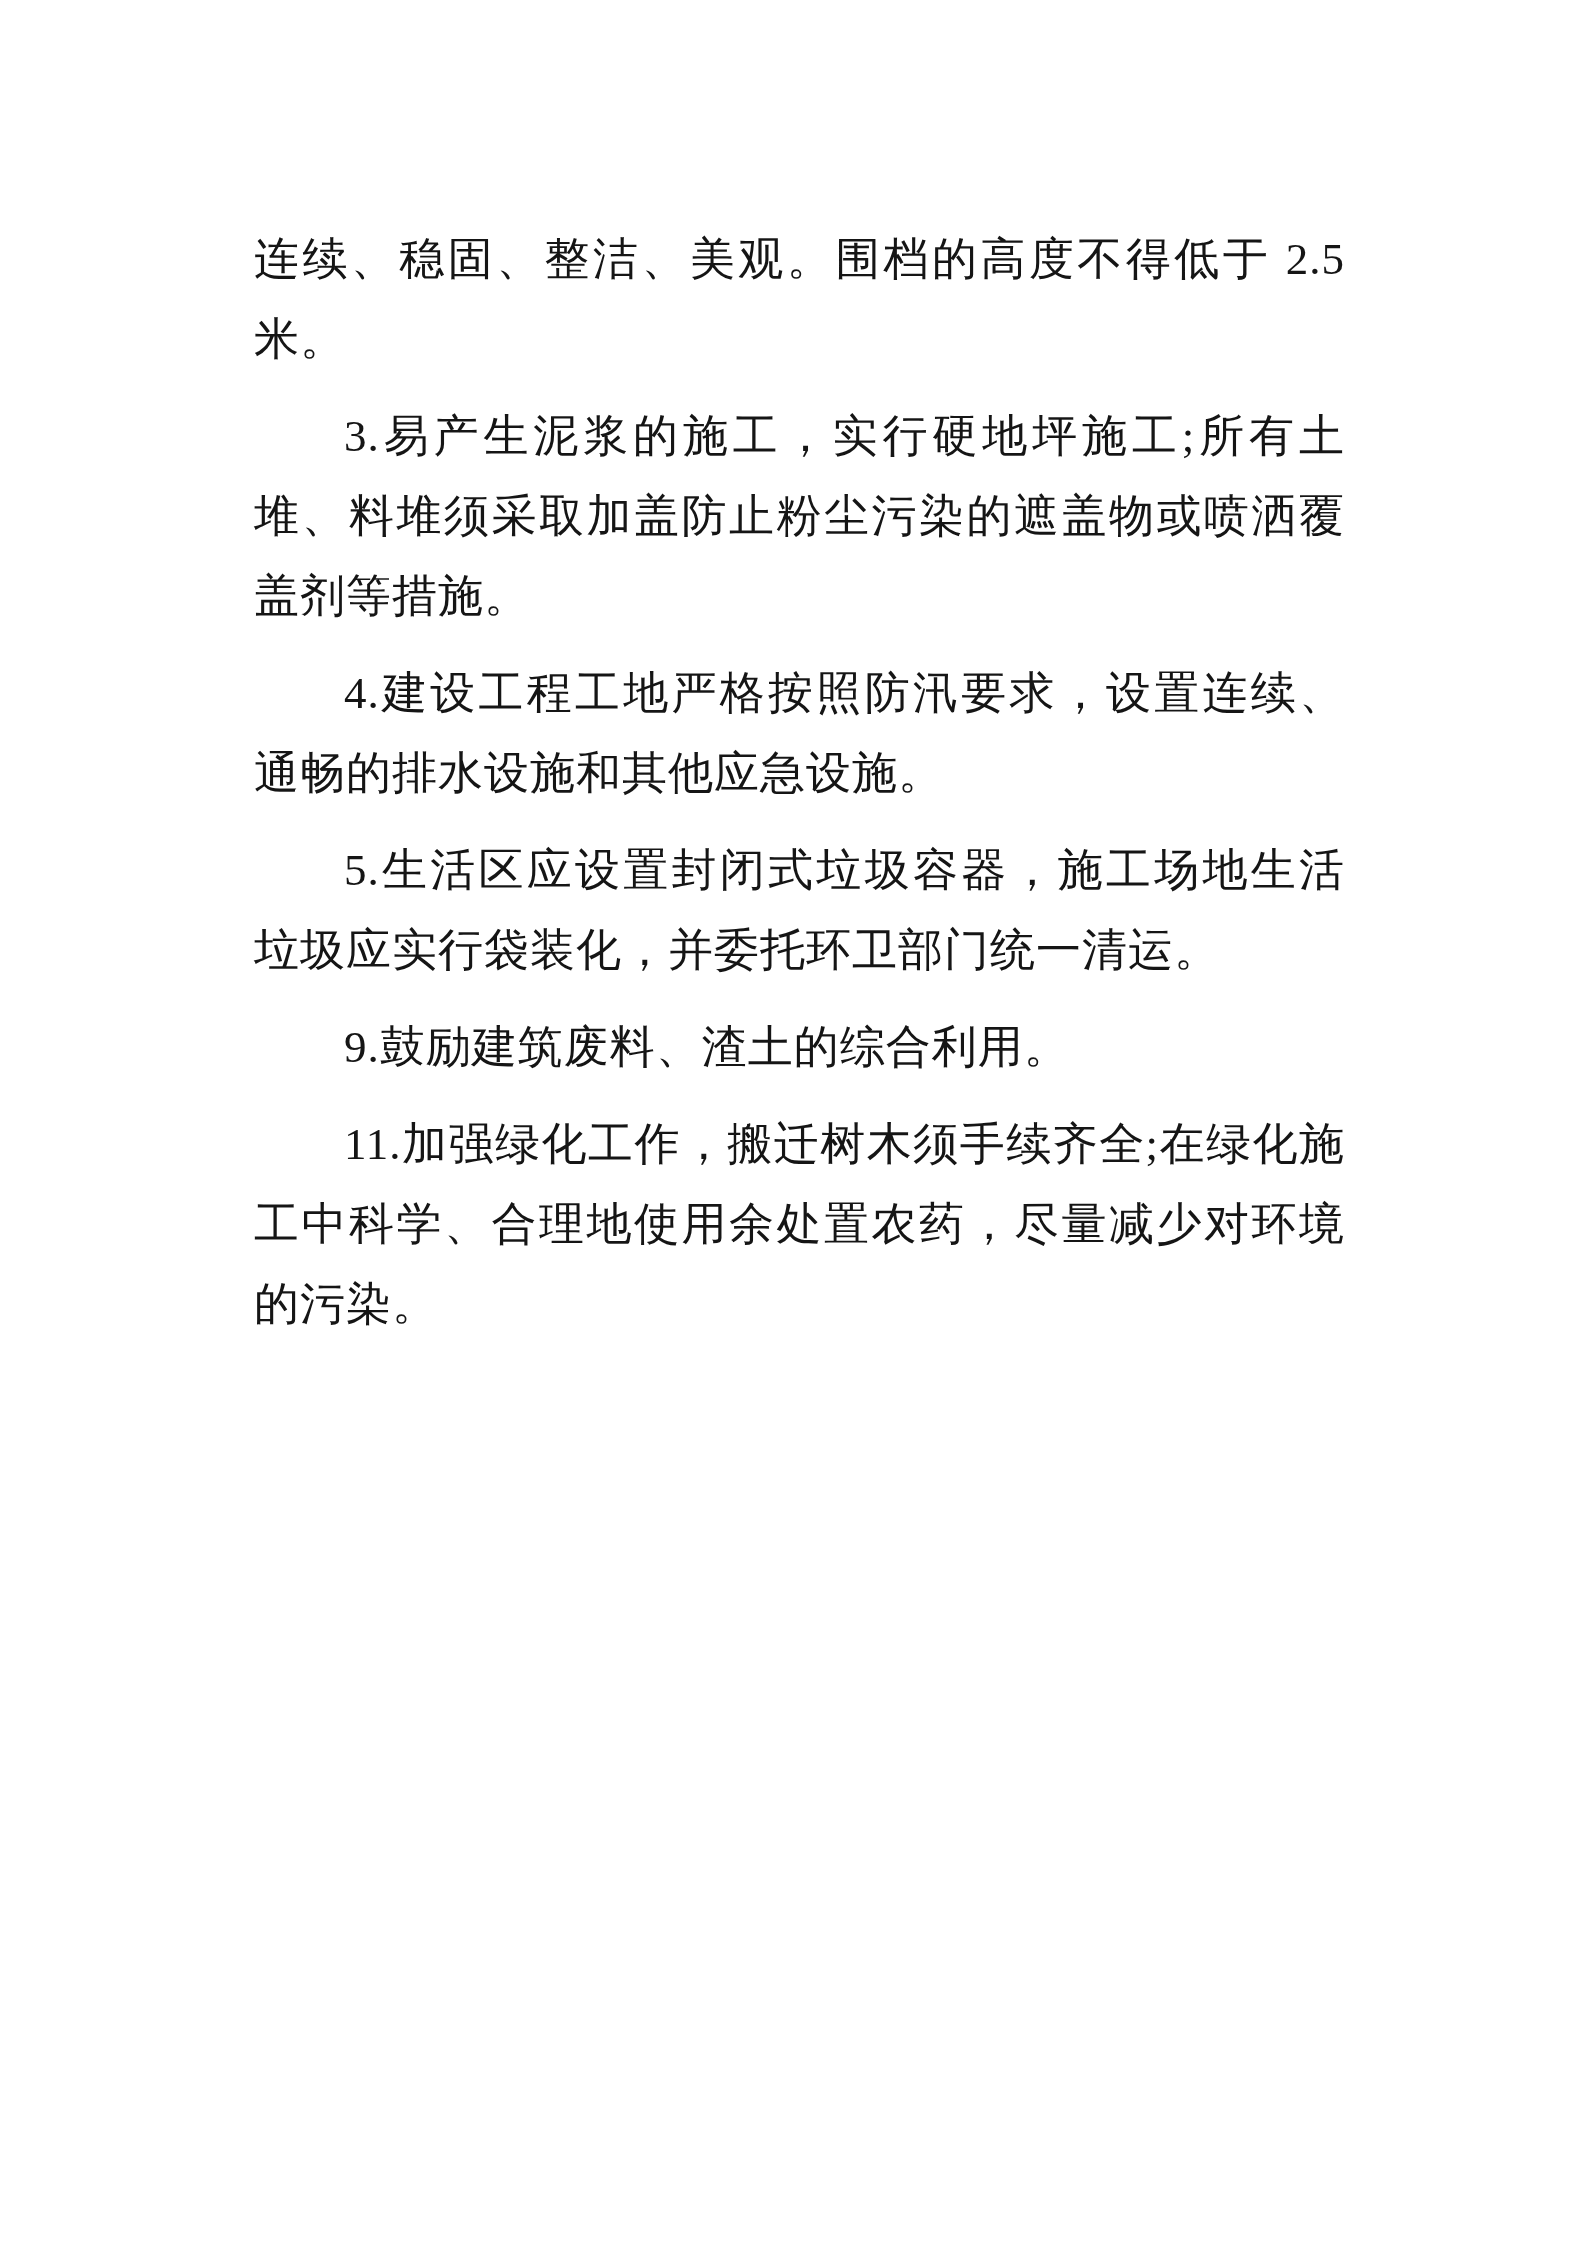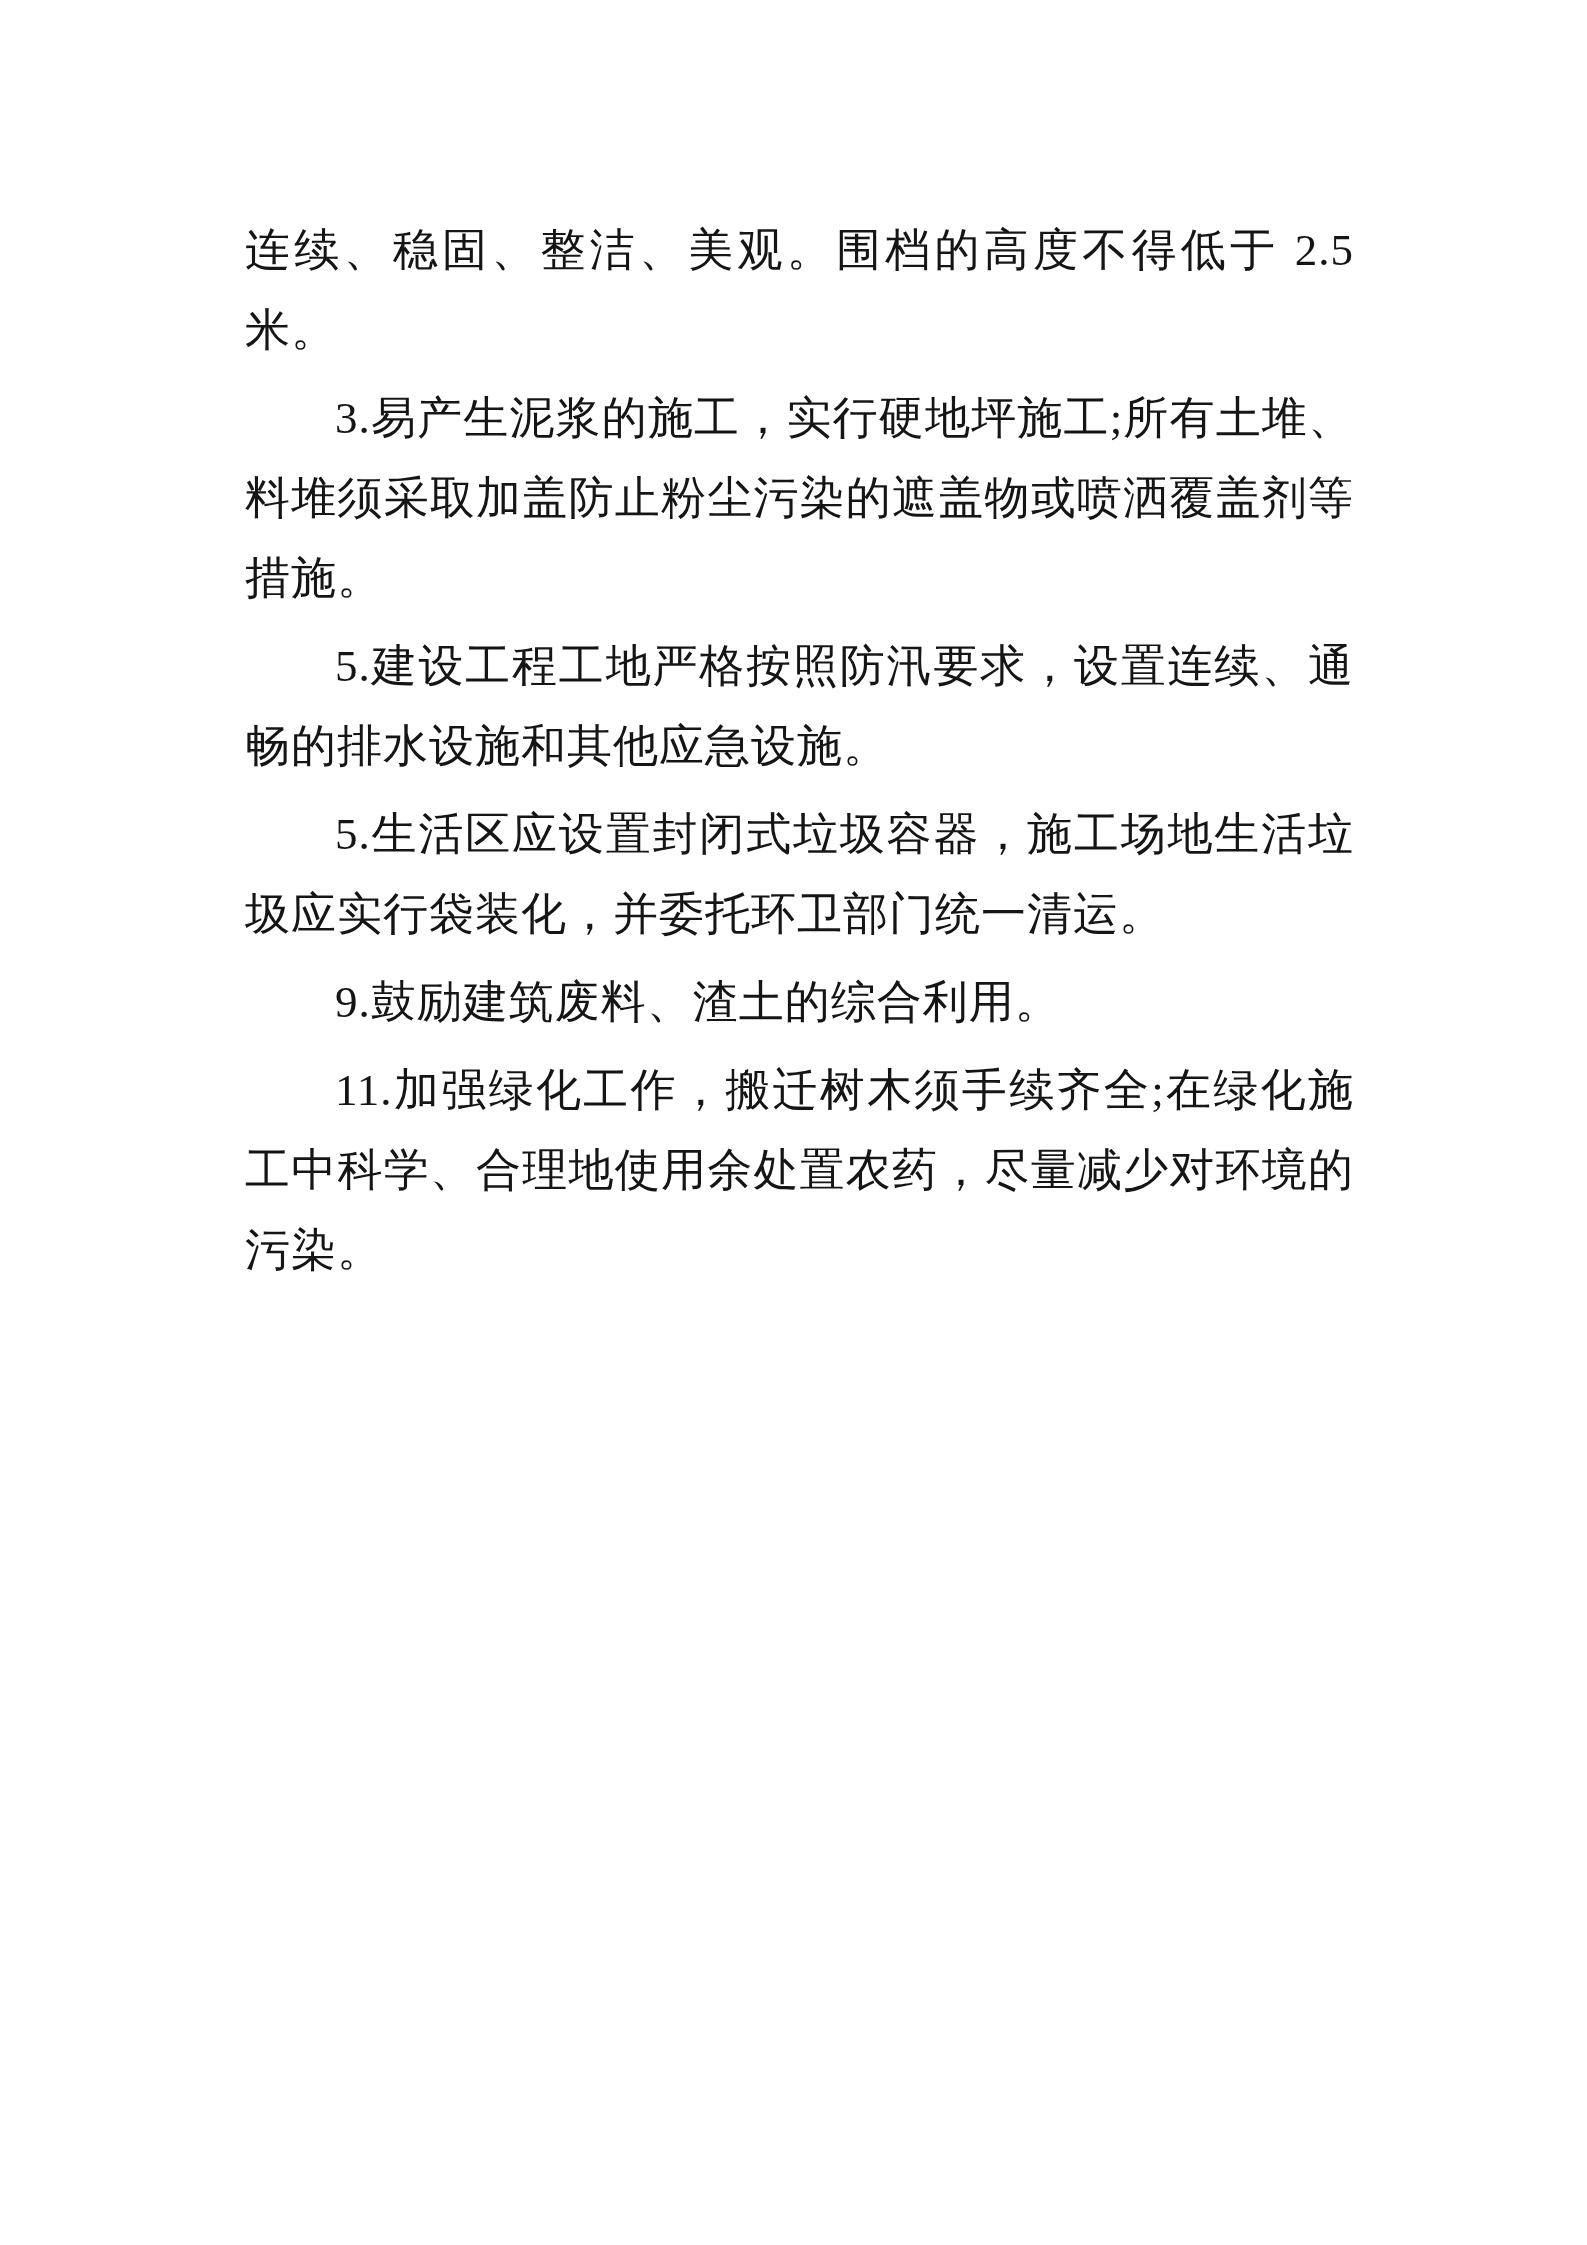--- a/index.html
+++ b/index.html
@@ -23,32 +23,32 @@
     font-size: 45px;
     line-height: 80px;
     letter-spacing: 1px;
     color: #151515;
     text-align: justify;
     text-justify: inter-character;
     word-break: normal;
     overflow-wrap: break-word;
   }
   .doc-body p {
-    margin: 8px;
+    margin: 17px;
     padding: 0;
   }
   .doc-body p.indent {
     text-indent: 2em;
   }
 </style>
 </head>
 <body>
 
 <div class="page" style="background: rgb(255, 255, 255);">
   <div class="doc-body" style="color: rgb(21, 21, 21);">
       <p>连续、稳固、整洁、美观。围档的高度不得低于 2.5 米。</p>
       <p class="indent">3.易产生泥浆的施工，实行硬地坪施工;所有土堆、料堆须采取加盖防止粉尘污染的遮盖物或喷洒覆盖剂等措施。</p>
-      <p class="indent">5.建设工程工地严格按照防汛要求，设置连续、通畅的排水设施和其他应急设施。</p>
+      <p class="indent">4.建设工程工地严格按照防汛要求，设置连续、通畅的排水设施和其他应急设施。</p>
       <p class="indent">5.生活区应设置封闭式垃圾容器，施工场地生活垃圾应实行袋装化，并委托环卫部门统一清运。</p>
       <p class="indent">9.鼓励建筑废料、渣土的综合利用。</p>
       <p class="indent">11.加强绿化工作，搬迁树木须手续齐全;在绿化施工中科学、合理地使用余处置农药，尽量减少对环境的污染。</p>
     </div>
 </div>
 
 </body></html>

